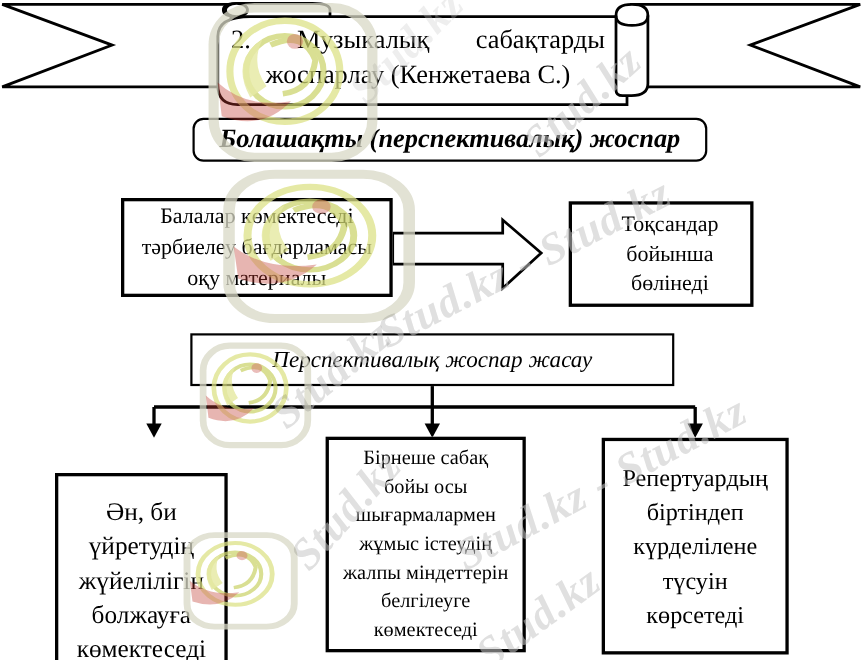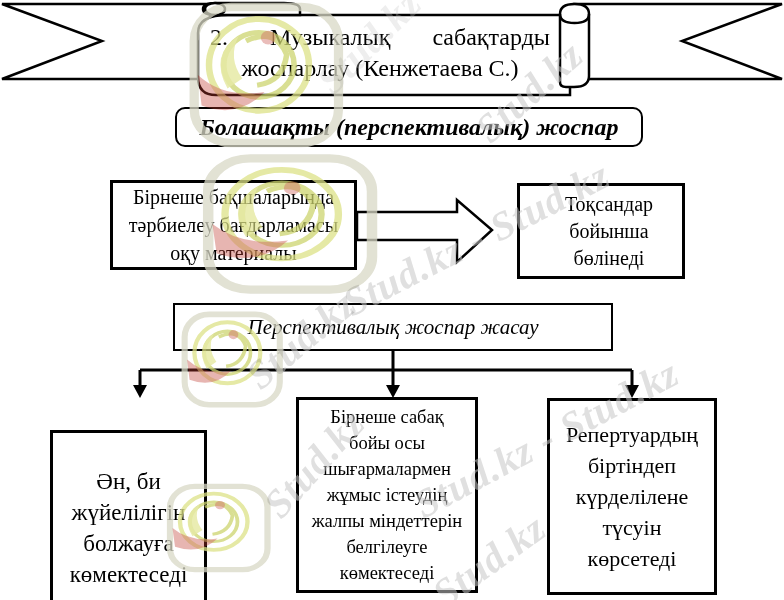--- a/index.html
+++ b/index.html
@@ -76,37 +76,38 @@
       <span>сабақтарды</span>
     </div>
     <div class="l2">жоспарлау (Кенжетаева С.)</div>
   </div>
 
   <div class="box subtitle-box">
     <span>Болашақты (перспективалық) жоспар</span>
   </div>
 
   <div class="box source-box">
-      <div class="ln">Бірнеше бақшаларында</div>
+      <div class="ln">Балалар көмектеседі</div>
       <div class="ln">тәрбиелеу бағдарламасы</div>
       <div class="ln">оқу материалы</div>
     </div>
 
   <div class="box result-box">
       <div class="ln">Тоқсандар</div>
       <div class="ln">бойынша</div>
       <div class="ln">бөлінеді</div>
     </div>
 
   <div class="box plan-box">
     <span>Перспективалық жоспар жасау</span>
   </div>
 
   <div class="box out1">
       <div class="ln">Ән, би</div>
+      <div class="ln">үйретудің</div>
       <div class="ln">жүйелілігін</div>
       <div class="ln">болжауға</div>
       <div class="ln">көмектеседі</div>
     </div>
   <div class="box out2">
       <div class="ln">Бірнеше сабақ</div>
       <div class="ln">бойы осы</div>
       <div class="ln">шығармалармен</div>
       <div class="ln">жұмыс істеудің</div>
       <div class="ln">жалпы міндеттерін</div>

